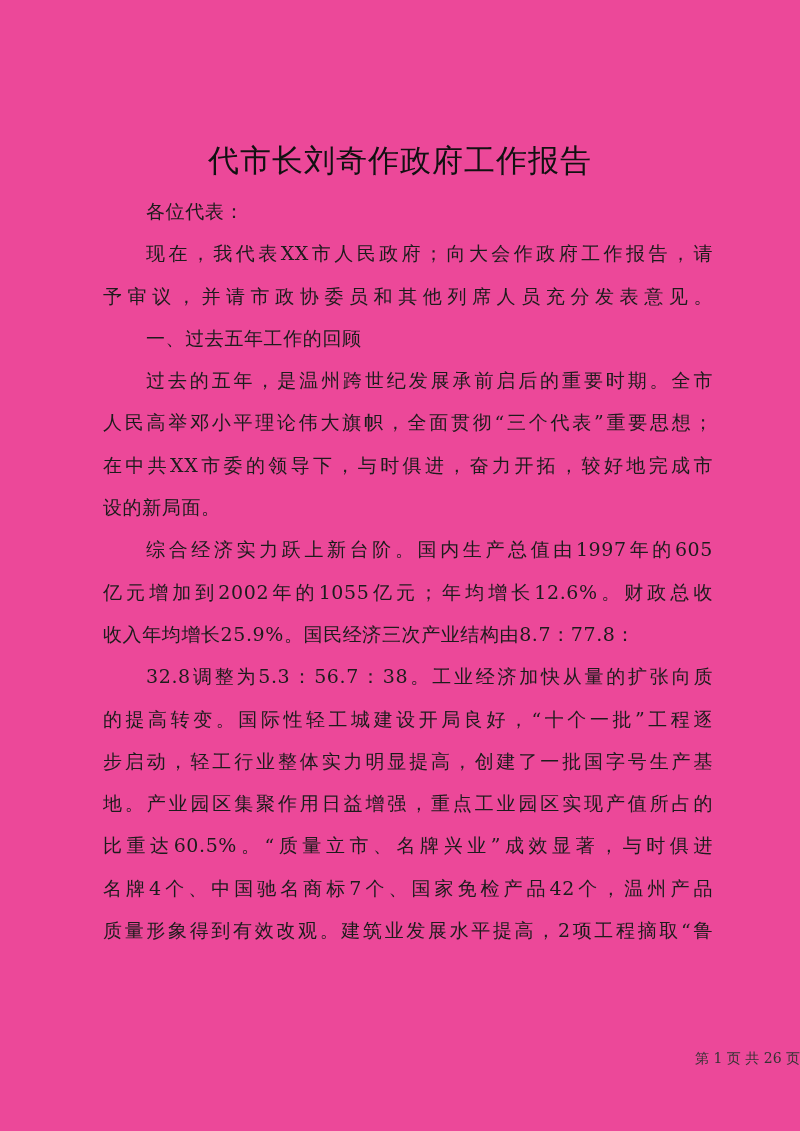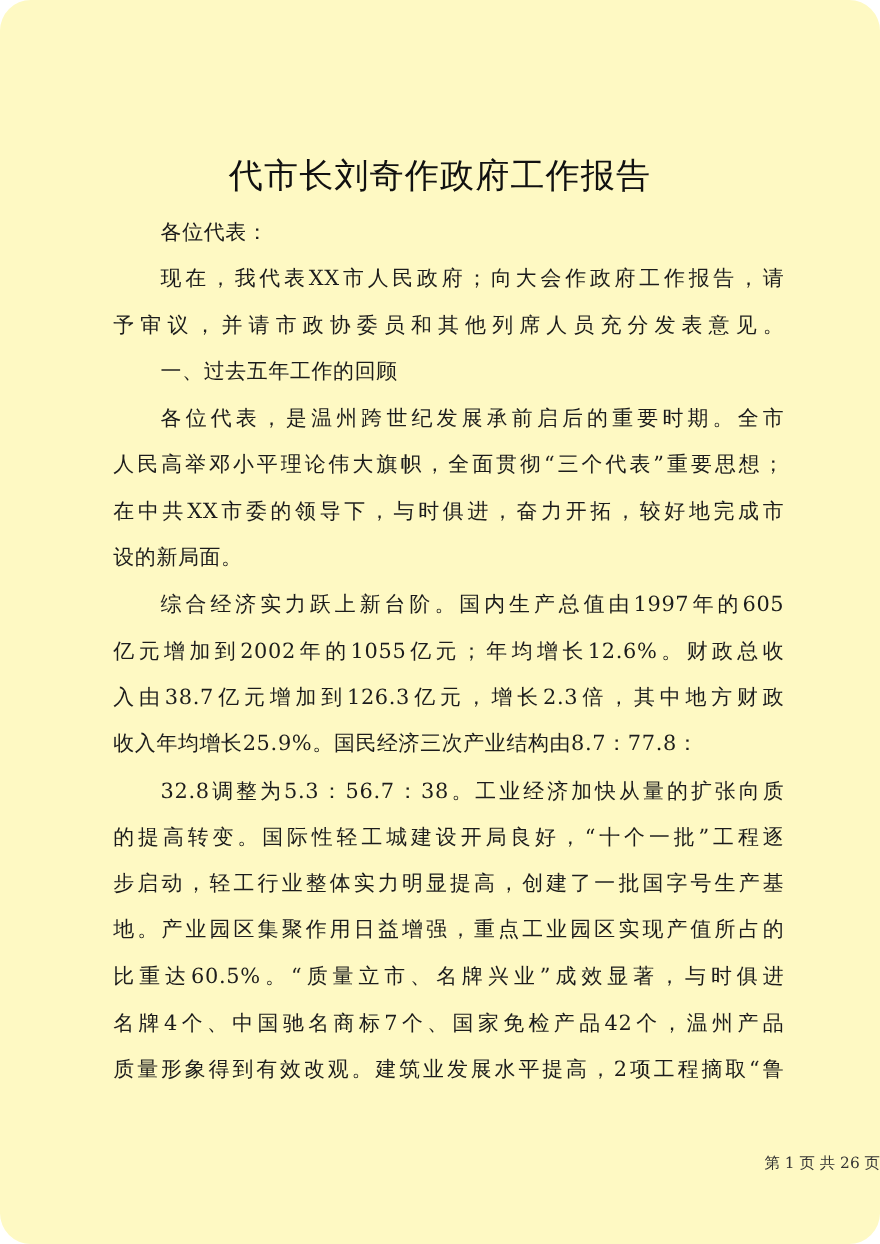--- a/index.html
+++ b/index.html
@@ -12,22 +12,21 @@
       height: 1131px;
       position: relative;
       overflow: hidden;
       font-family: "DejaVu Serif", "Liberation Serif", serif;
       color: #1a1a1a;
     }
     .page {
       position: absolute;
       left: 0; top: 0;
       width: 800px; height: 1131px;
-      background: #fef9c3;
-      border-radius: 28px;
+      background: #ec4899;
     }
     .title {
       position: absolute;
       left: 0;
       top: 138px;
       width: 800px;
       text-align: center;
       font-size: 31px;
       line-height: 44px;
       letter-spacing: 1px;
@@ -71,27 +70,26 @@
 <body>
 
 <div class="page">
   <div class="title">代市长刘奇作政府工作报告</div>
 
   <div class="body-text">
     <div class="line indent">各位代表：</div>
     <div class="line indent justify">现在，我代表XX市人民政府；向大会作政府工作报告，请</div>
     <div class="line justify">予审议，并请市政协委员和其他列席人员充分发表意见。</div>
     <div class="line indent">一、过去五年工作的回顾</div>
-    <div class="line indent justify">各位代表，是温州跨世纪发展承前启后的重要时期。全市</div>
+    <div class="line indent justify">过去的五年，是温州跨世纪发展承前启后的重要时期。全市</div>
     <div class="line justify">人民高举邓小平理论伟大旗帜，全面贯彻“三个代表”重要思想；</div>
     <div class="line justify">在中共XX市委的领导下，与时俱进，奋力开拓，较好地完成市</div>
     <div class="line">设的新局面。</div>
     <div class="line indent justify">综合经济实力跃上新台阶。国内生产总值由1997年的605</div>
     <div class="line justify">亿元增加到2002年的1055亿元；年均增长12.6%。财政总收</div>
-    <div class="line justify">入由38.7亿元增加到126.3亿元，增长2.3倍，其中地方财政</div>
     <div class="line">收入年均增长25.9%。国民经济三次产业结构由8.7：77.8：</div>
     <div class="line indent justify">32.8调整为5.3：56.7：38。工业经济加快从量的扩张向质</div>
     <div class="line justify">的提高转变。国际性轻工城建设开局良好，“十个一批”工程逐</div>
     <div class="line justify">步启动，轻工行业整体实力明显提高，创建了一批国字号生产基</div>
     <div class="line justify">地。产业园区集聚作用日益增强，重点工业园区实现产值所占的</div>
     <div class="line justify">比重达60.5%。“质量立市、名牌兴业”成效显著，与时俱进</div>
     <div class="line justify">名牌4个、中国驰名商标7个、国家免检产品42个，温州产品</div>
     <div class="line justify">质量形象得到有效改观。建筑业发展水平提高，2项工程摘取“鲁</div>
   </div>
 

